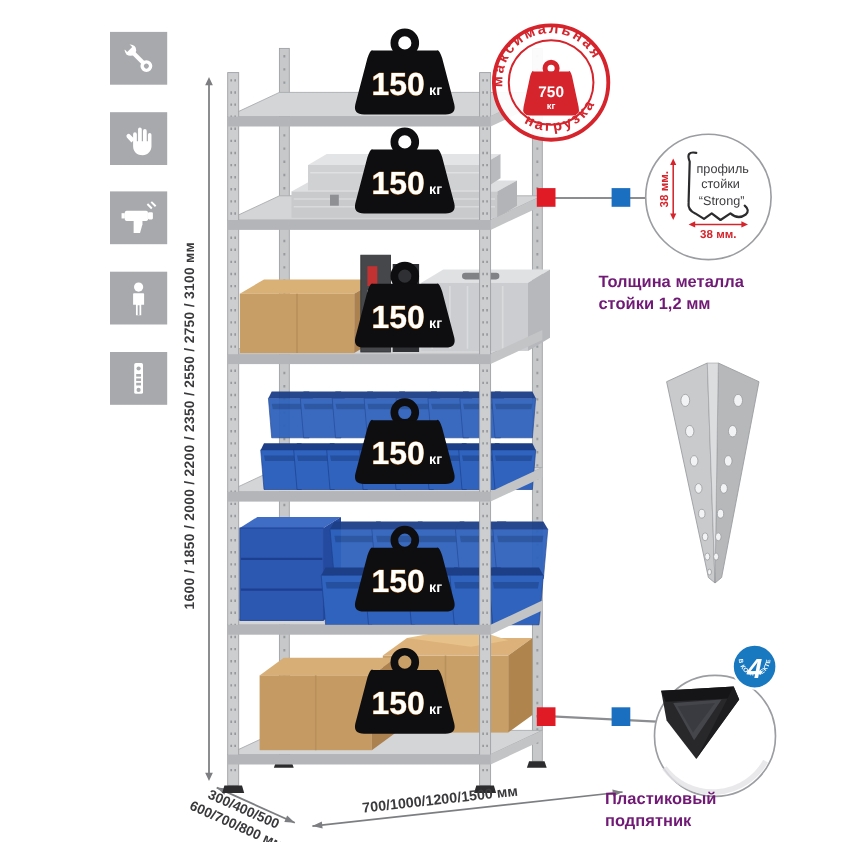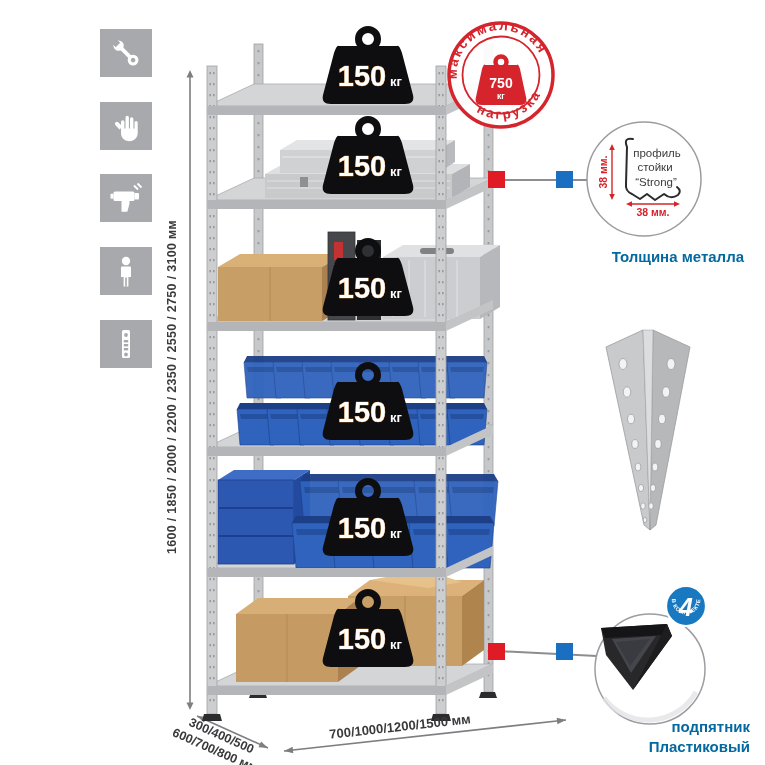--- a/index.html
+++ b/index.html
@@ -9,21 +9,21 @@
         display:flex;align-items:center;justify-content:center;}
   svg.scene{position:absolute;left:0;top:0;}
   .lbl{position:absolute;color:#3a3a3d;font-weight:bold;}
   .dim-height{left:-152px;top:365px;width:650px;height:16px;transform:rotate(-90deg);
               text-align:center;font-size:12.5px;letter-spacing:.3px;}
   .dim-depth{left:154px;top:714px;width:128px;transform:rotate(24deg);text-align:center;
              font-size:12.5px;line-height:1.25;}
   .dim-depth span{display:block;}
   .dim-width{left:288px;top:705px;width:224px;transform:rotate(-6.3deg);text-align:center;
              font-size:13px;}
-  .caption{position:absolute;text-align:right;color:#0369a1;font-weight:bold;
+  .caption{position:absolute;text-align:left;color:#701a75;font-weight:bold;
            font-size:15px;line-height:1.3;}
   .caption span{display:block;}
   .caption-thickness{left:544px;top:233px;width:200px;}
   .caption-foot{left:550px;top:703px;width:200px;}
   
   .scene text{font-family:"Liberation Sans",sans-serif;}
   .badge-num{font-size:29px;font-weight:bold;fill:#ffffff;stroke:#f08c1e;stroke-width:.6;
              paint-order:stroke;text-anchor:middle;}
   .badge-unit{font-size:13px;font-weight:bold;fill:#ffffff;}
   .stampTxt{font-size:13.5px;font-weight:bold;fill:#d5242c;letter-spacing:2.2px;text-anchor:middle;}
@@ -394,18 +394,19 @@
 
   <div class="lbl dim-height">1600 / 1850 / 2000 / 2200 / 2350 / 2550 / 2750 / 3100 мм</div>
   <div class="lbl dim-depth">
     <span>300/400/500</span>
     <span>600/700/800 мм</span>
   </div>
   <div class="lbl dim-width">700/1000/1200/1500 мм</div>
 
   <div class="caption caption-thickness">
     <span>Толщина металла</span>
+    <span>стойки 1,2 мм</span>
   </div>
   <div class="caption caption-foot">
+    <span>Пластиковый</span>
     <span>подпятник</span>
-    <span>Пластиковый</span>
   </div>
 </div>
 
 </body></html>

